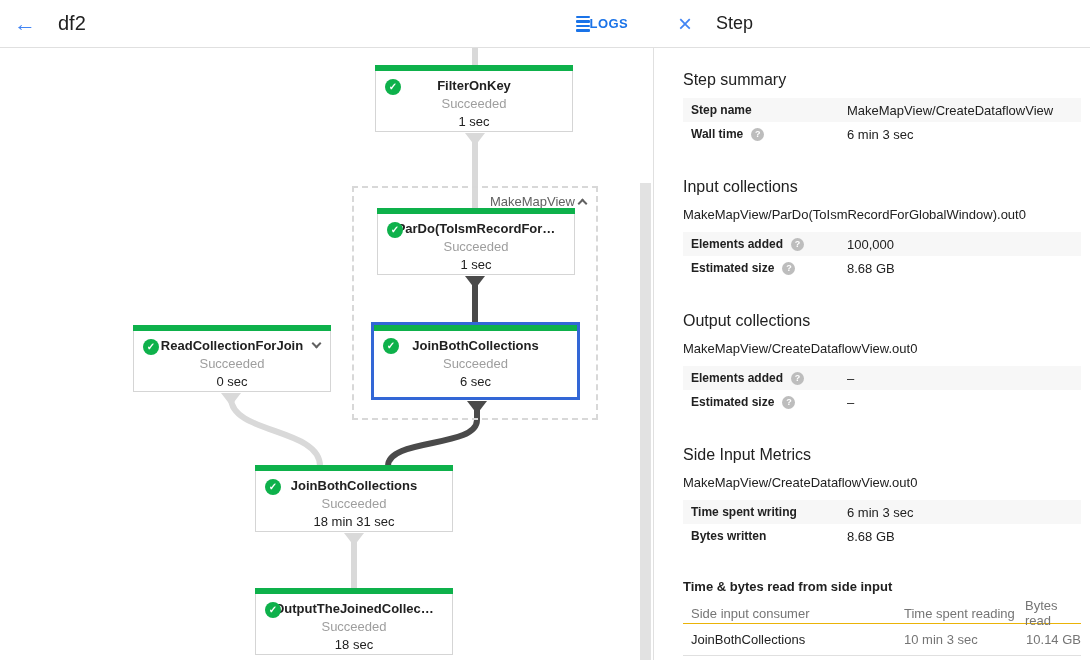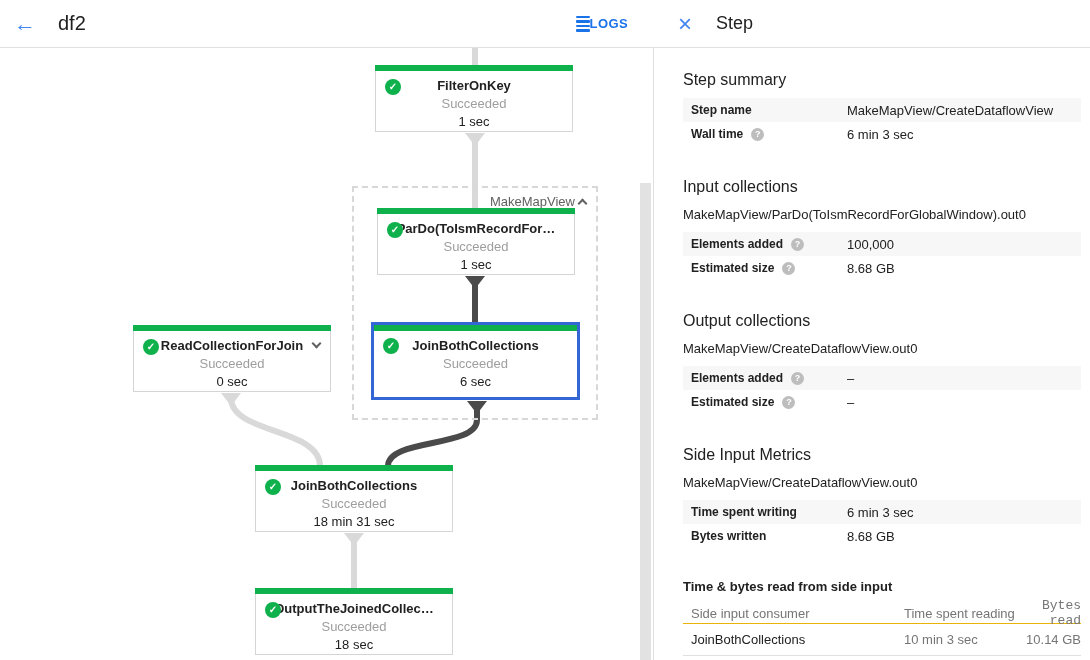--- a/index.html
+++ b/index.html
@@ -68,21 +68,21 @@
 
   .tbl-title{font-size:13px;font-weight:bold;color:#212121;margin-bottom:4px;}
   .tbl{width:100%;}
   .tbl-head,.tbl-row{display:grid;grid-template-columns:213px 121px 1fr;align-items:center;padding:0 0 0 8px;}
   .tbl-head{height:26px;border-bottom:1px solid #eab308;}
   .tbl-head span{font-size:13px;color:var(--muted);}
   .tbl-row{height:32px;border-bottom:1px solid var(--border);}
   .tbl-row .c1{font-size:13px;color:#212121;}
   .tbl-row .c2,.tbl-row .c3{font-size:13px;color:var(--muted);}
   .c3{text-align:right;}
-  .tbl-head .c3{text-align:right;font-family:Liberation Mono, monospace;}
+  .tbl-head .c3{text-align:left;}
 </style>
 </head>
 <body>
 
 <div class="app">
 
   <div class="left">
     <div class="topbar">
       <span class="back">←</span>
       <span class="job-title">df2</span>

